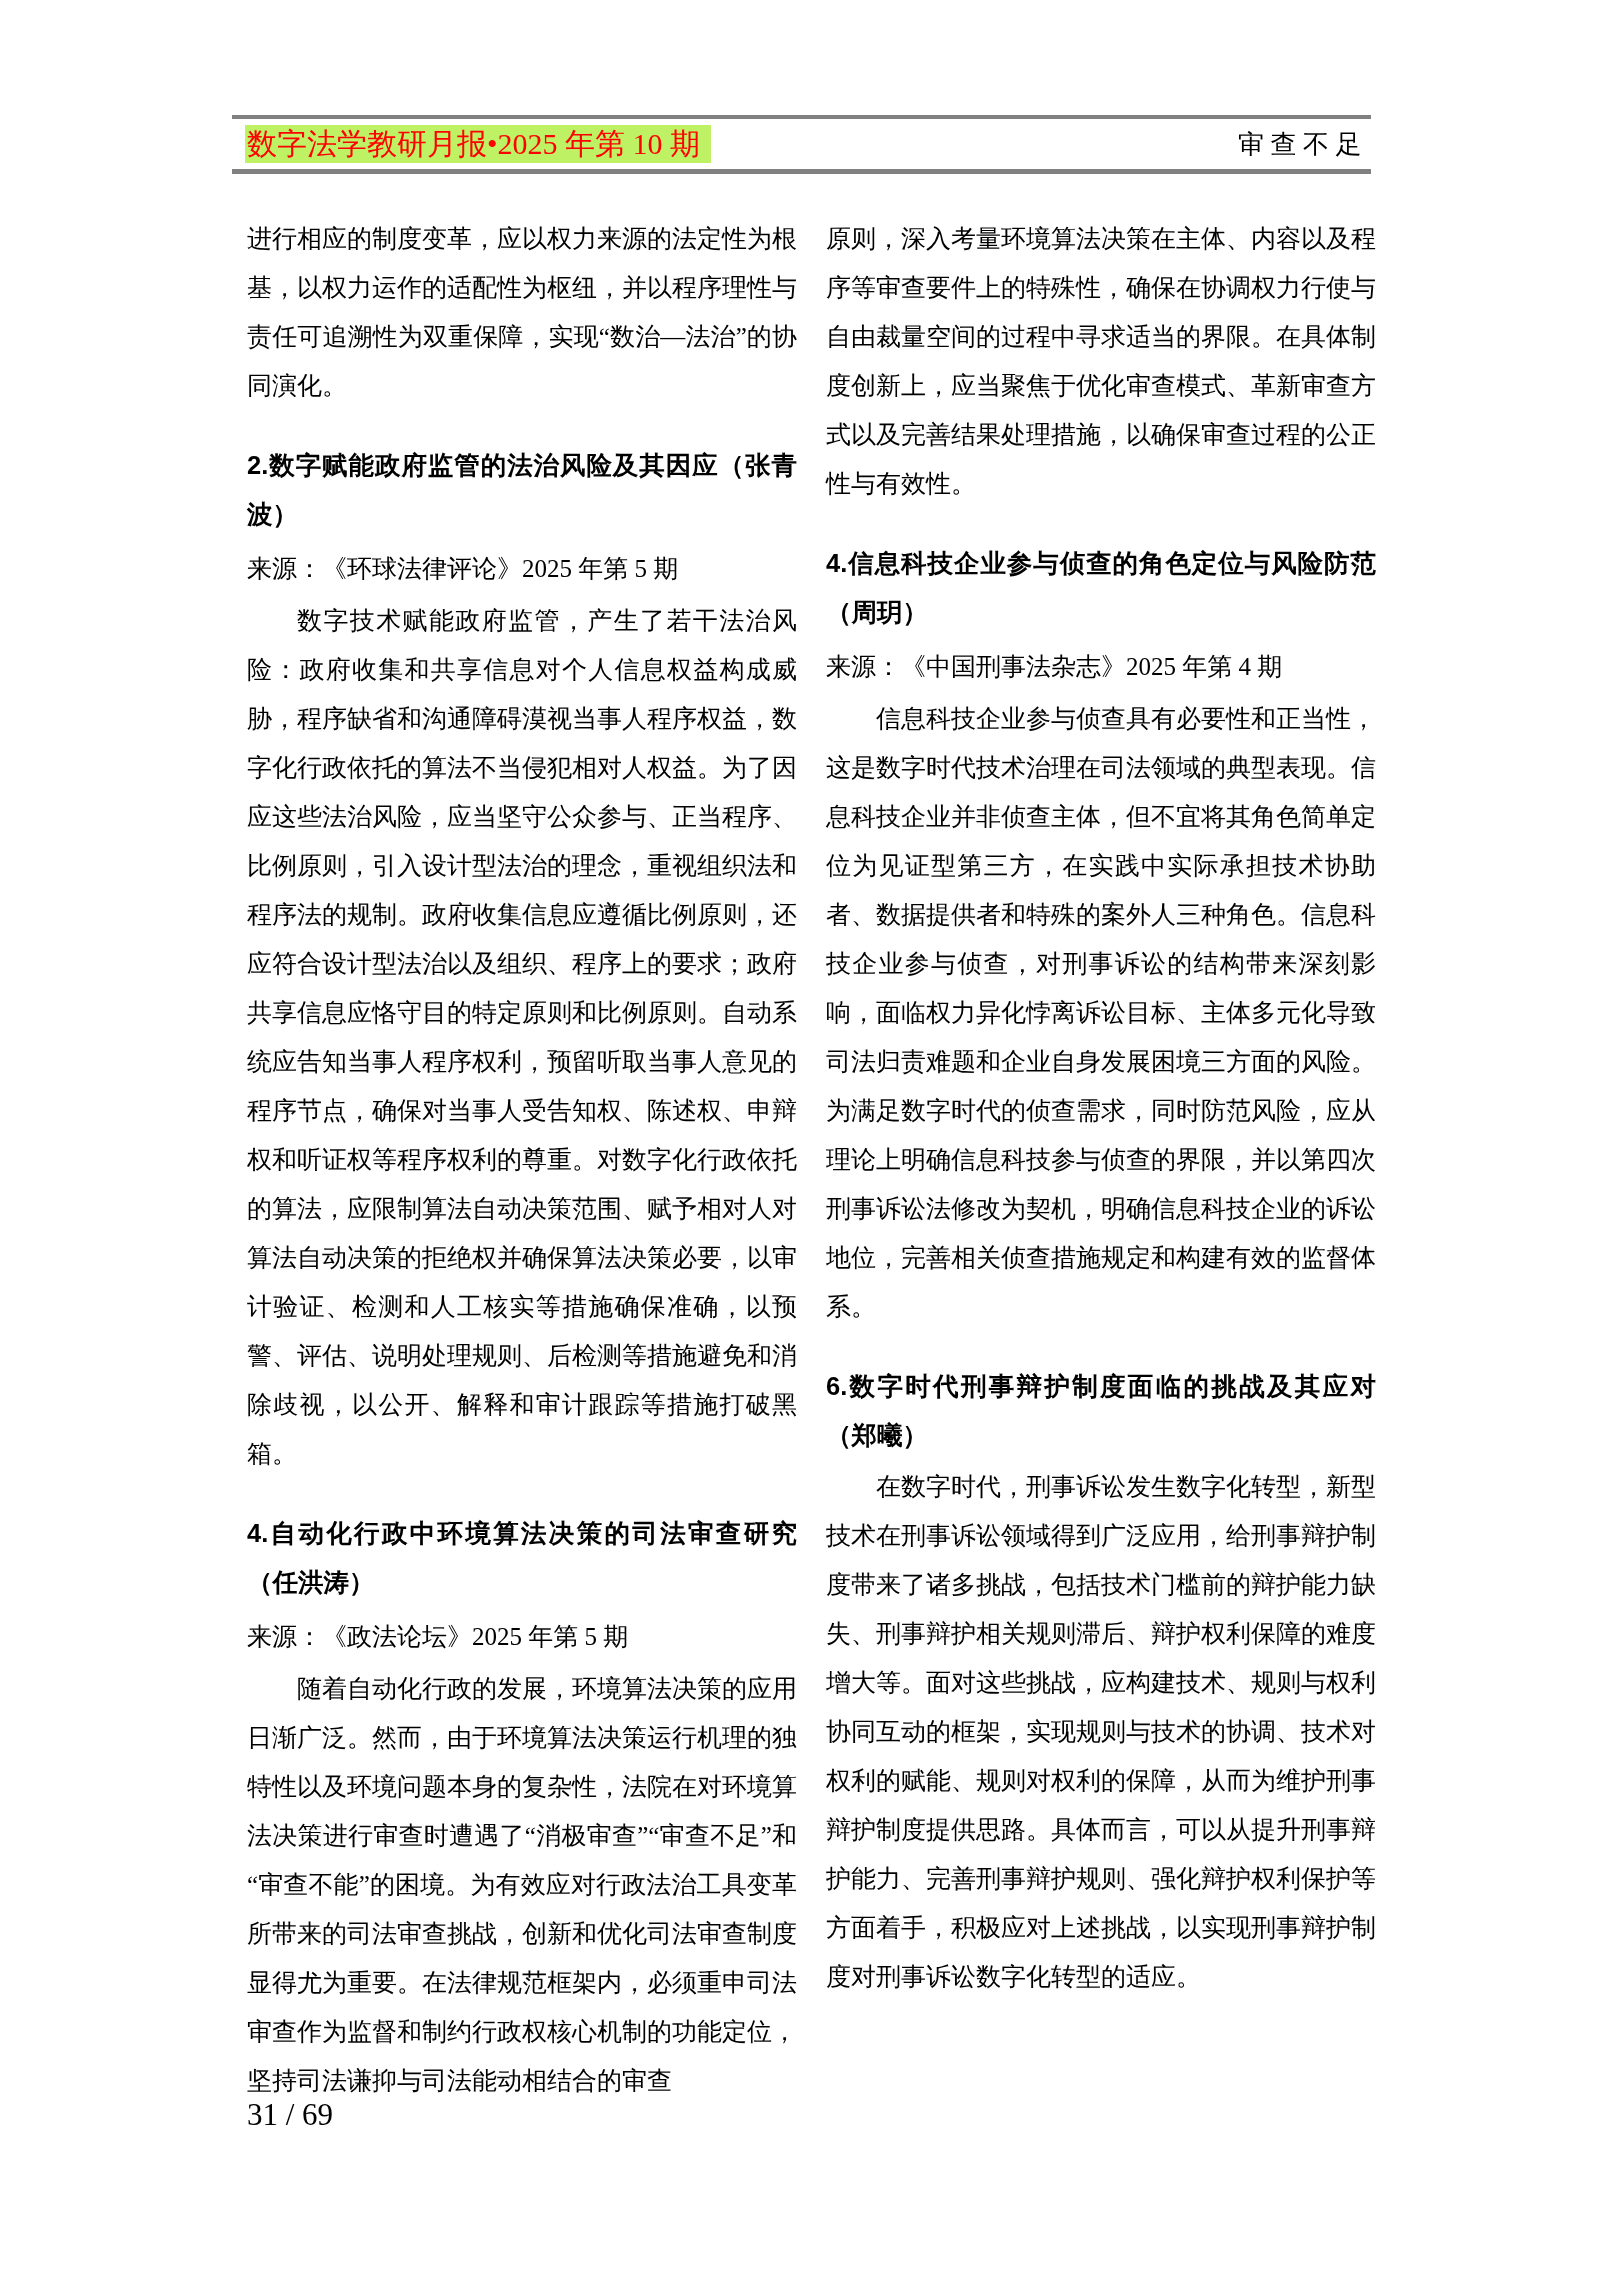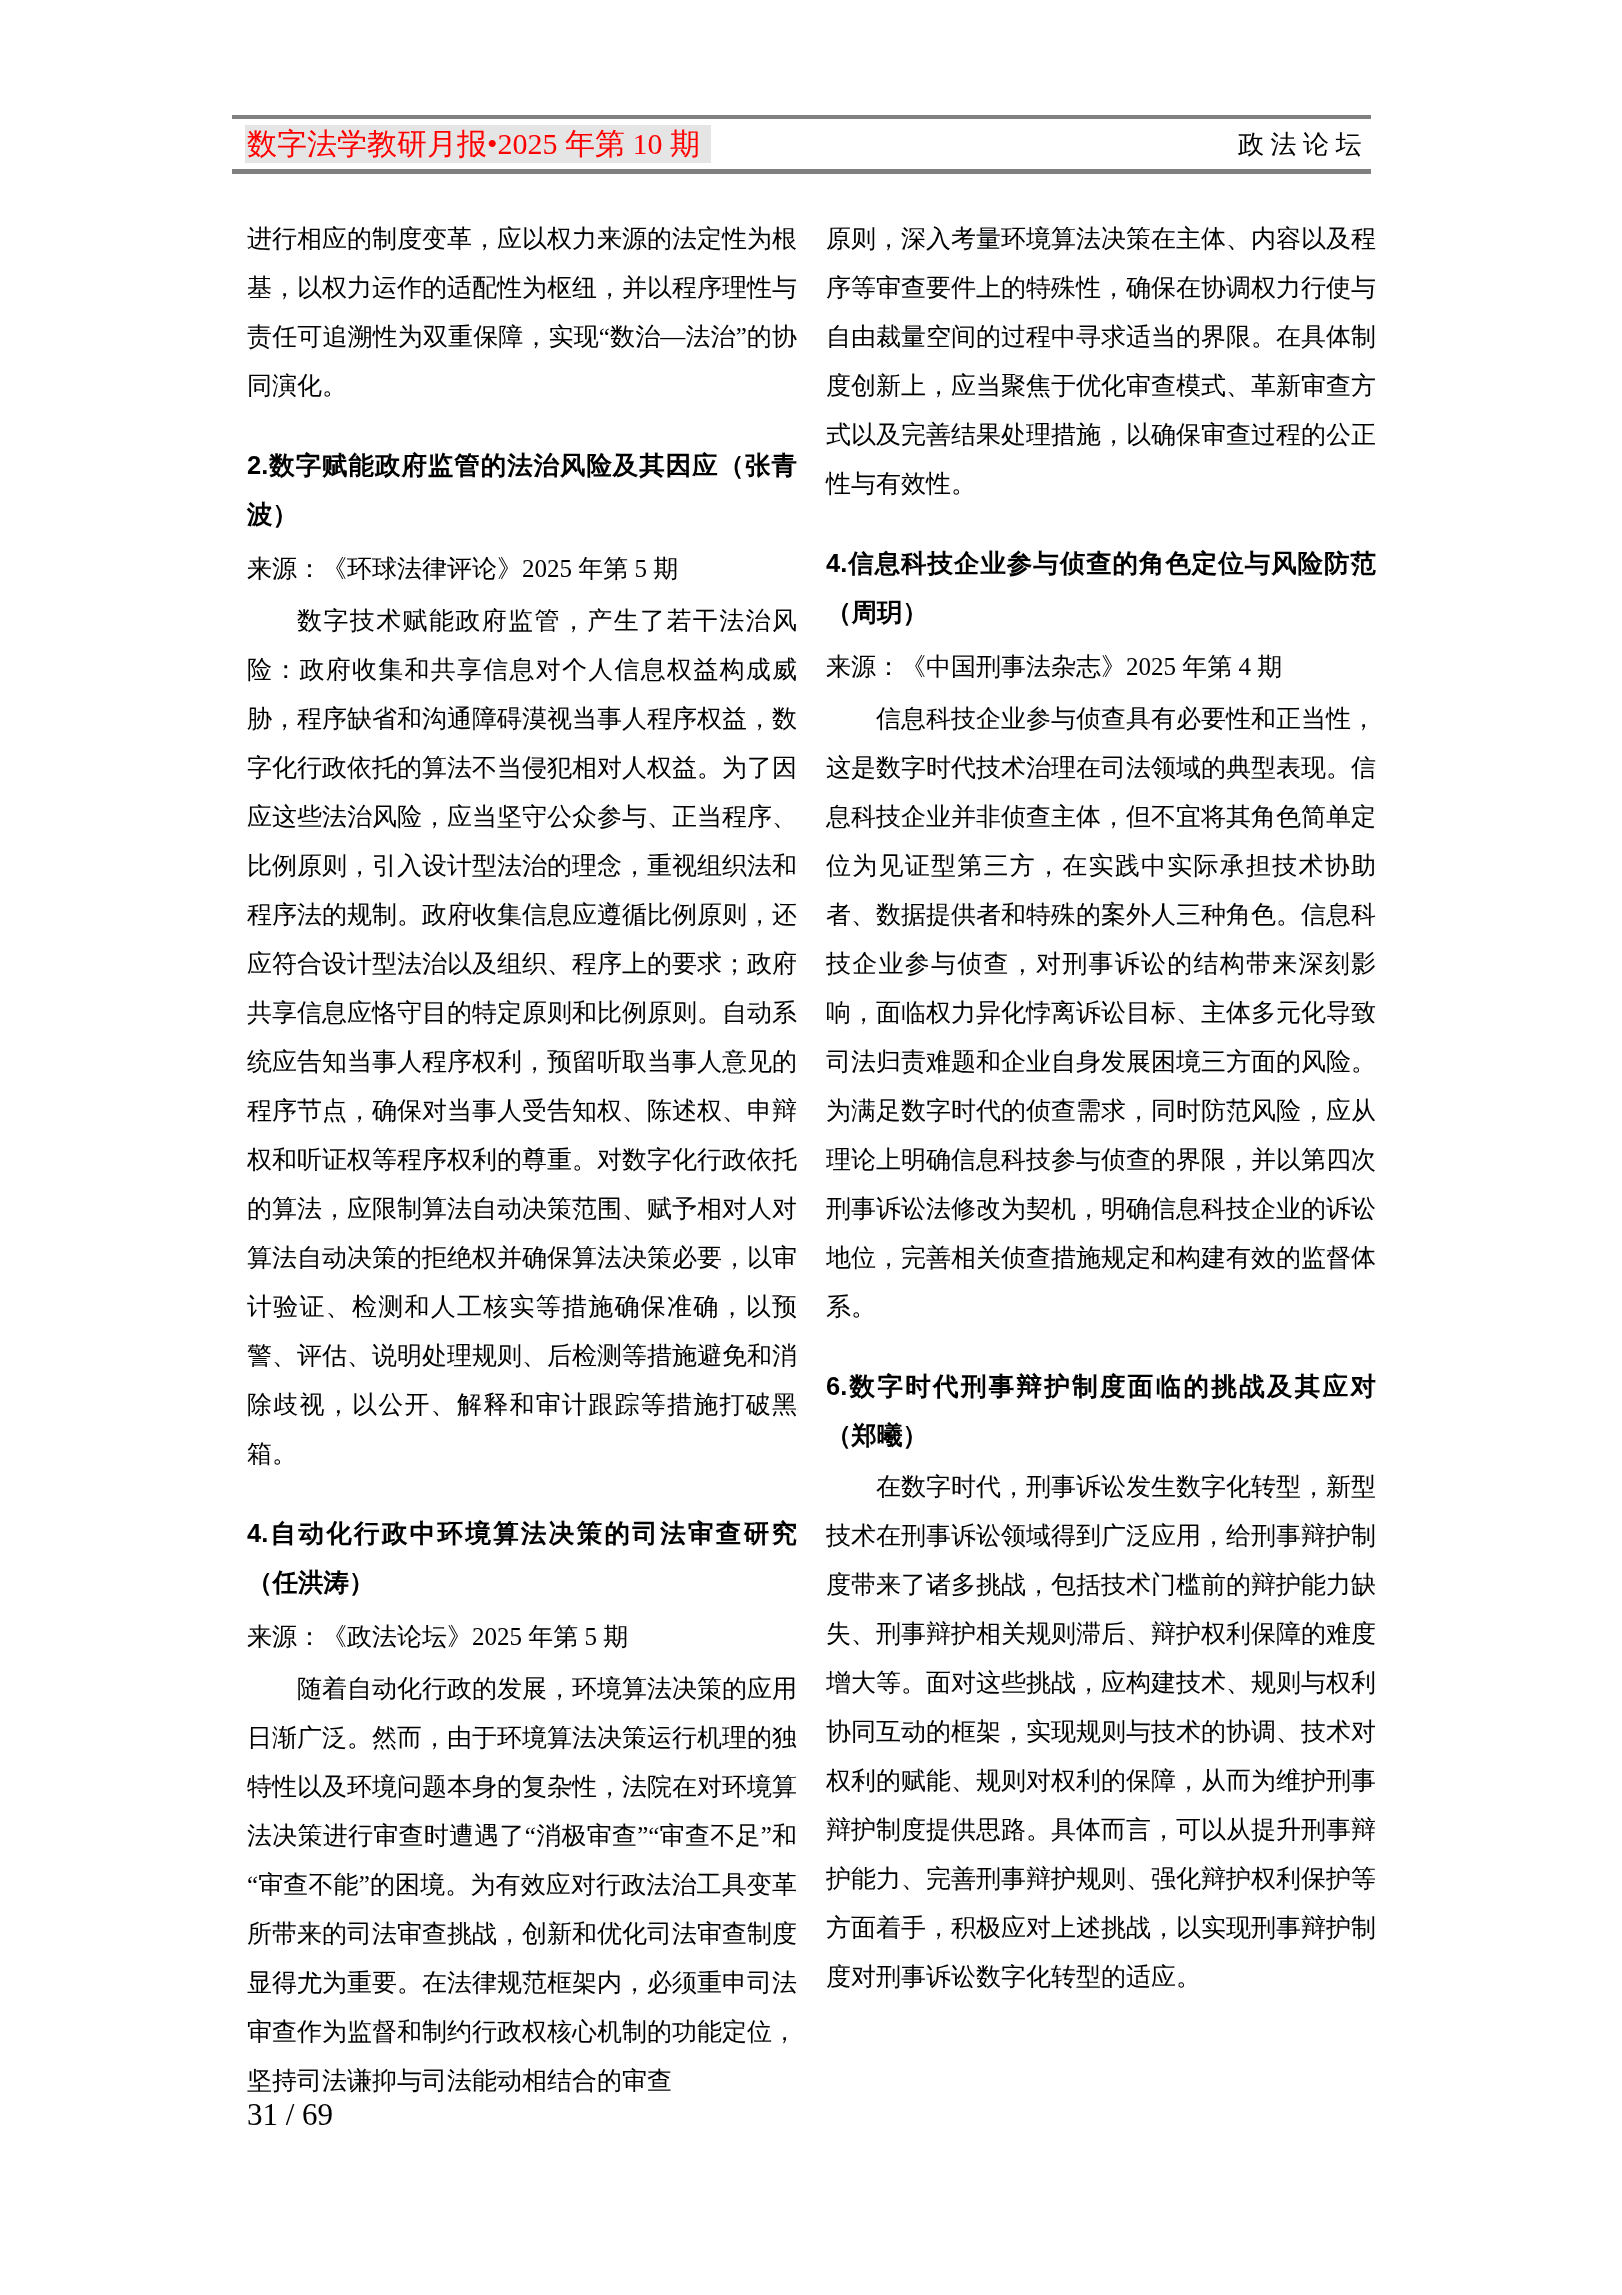--- a/index.html
+++ b/index.html
@@ -25,21 +25,21 @@
   .rule-top    { top: 115px; height: 3.9px; }
   .rule-bottom { top: 169px; height: 4.6px; }
 
   .journal-title {
     position: absolute;
     left: 245px;
     top: 125px;
     height: 38px;
     line-height: 38px;
     padding: 0 10.5px 0 2px;
-    background: #e5e5e5;
+    background: #bef264;
     color: #FF0000;
     font-size: 30px;
     white-space: nowrap;
   }
 
   .section-label {
     position: absolute;
     right: 255px;
     top: 128px;
     height: 33px;
@@ -92,21 +92,21 @@
 </style>
 </head>
 <body>
 
 <div class="page">
 
   <div class="rule rule-top"></div>
 
   <div class="journal-title">数字法学教研月报•2025 年第 10 期</div>
 
-  <div class="section-label">政法论坛</div>
+  <div class="section-label">审查不足</div>
 
   <div class="rule rule-bottom"></div>
 
   <div class="col col-left">
     <p class="continued-paragraph">进行相应的制度变革，应以权力来源的法定性为根基，以权力运作的适配性为枢纽，并以程序理性与责任可追溯性为双重保障，实现“数治—法治”的协同演化。</p>
 
     <p class="entry-heading">2.数字赋能政府监管的法治风险及其因应（张青波）</p>
     <p class="entry-source">来源：《环球法律评论》2025 年第 5 期</p>
     <p class="entry-abstract">数字技术赋能政府监管，产生了若干法治风险：政府收集和共享信息对个人信息权益构成威胁，程序缺省和沟通障碍漠视当事人程序权益，数字化行政依托的算法不当侵犯相对人权益。为了因应这些法治风险，应当坚守公众参与、正当程序、比例原则，引入设计型法治的理念，重视组织法和程序法的规制。政府收集信息应遵循比例原则，还应符合设计型法治以及组织、程序上的要求；政府共享信息应恪守目的特定原则和比例原则。自动系统应告知当事人程序权利，预留听取当事人意见的程序节点，确保对当事人受告知权、陈述权、申辩权和听证权等程序权利的尊重。对数字化行政依托的算法，应限制算法自动决策范围、赋予相对人对算法自动决策的拒绝权并确保算法决策必要，以审计验证、检测和人工核实等措施确保准确，以预警、评估、说明处理规则、后检测等措施避免和消除歧视，以公开、解释和审计跟踪等措施打破黑箱。</p>
 

